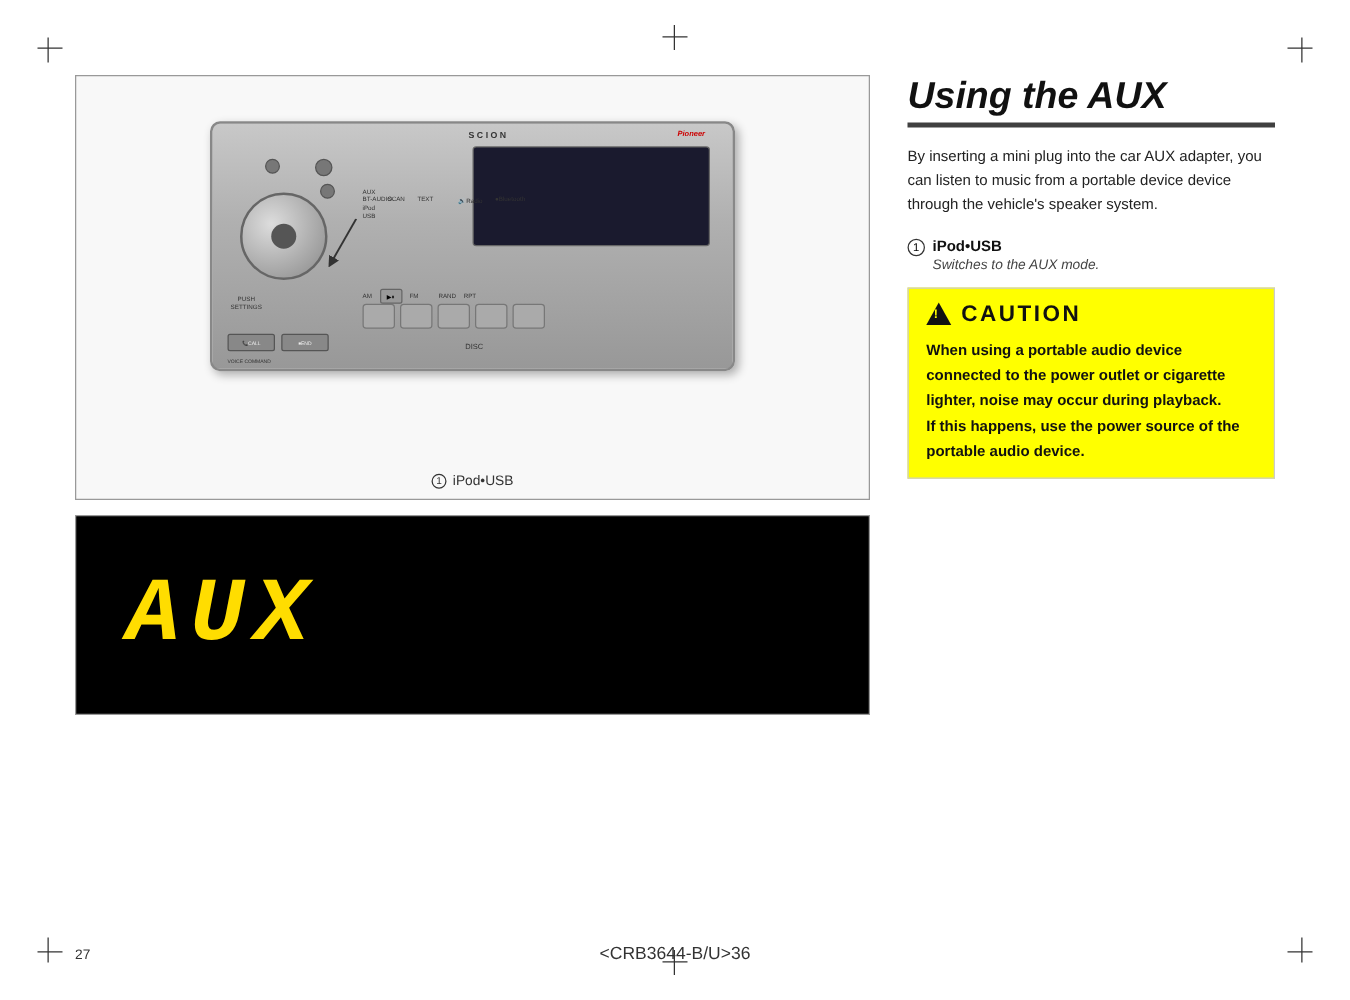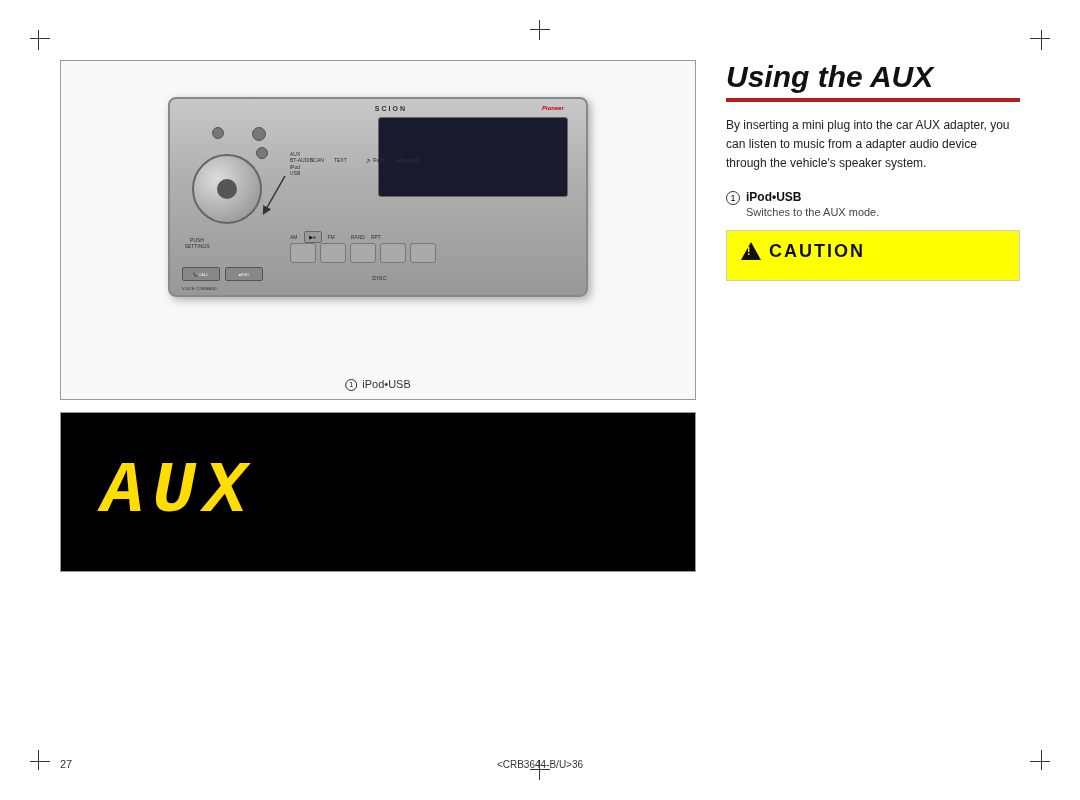--- a/index.html
+++ b/index.html
@@ -269,38 +269,38 @@
       font-size: 11px;
       color: #333;
     }
 
     
     .footer-text {
       position: absolute;
       bottom: 30px;
       left: 50%;
       transform: translateX(-50%);
-      font-size: 10px;
+      font-size: 14px;
       color: #333;
     }
 
     
     .right-column {
       flex: 1;
       padding-left: 30px;
       padding-top: 0;
     }
 
     
     .page-title {
       font-size: 30px;
       font-style: italic;
       font-weight: bold;
       color: #111;
-      border-bottom: 4px solid #b91c1c;
+      border-bottom: 4px solid #404040;
       padding-bottom: 4px;
       margin-bottom: 14px;
     }
 
     
     .description-text {
       font-size: 12px;
       line-height: 1.6;
       color: #222;
       margin-bottom: 16px;
@@ -330,20 +330,21 @@
     .step-label {
       font-size: 12px;
       font-weight: bold;
       color: #111;
     }
 
     .step-sublabel {
       font-size: 11px;
       color: #444;
       margin-top: 2px;
+      font-style: italic;
     }
 
     
     .caution-box {
       background: #ffff00;
       border: 1.5px solid #ccc;
       margin-top: 12px;
       padding: 10px 14px;
     }
 
@@ -593,31 +594,35 @@
     <div class="aux-display-panel">
       <span class="aux-text-display">AUX</span>
     </div>
 
   </div>
 
   <div class="right-column">
 
     <h1 class="page-title">Using the AUX</h1>
 
-    <p class="description-text">By inserting a mini plug into the car AUX adapter, you can listen to music from a adapter audio device through the vehicle's speaker system.</p>
+    <p class="description-text">By inserting a mini plug into the car AUX adapter, you can listen to music from a portable device device through the vehicle's speaker system.</p>
 
     <div class="step-item">
       <span class="step-circle">1</span>
       <div>
         <div class="step-label">iPod•USB</div>
         <div class="step-sublabel">Switches to the AUX mode.</div>
       </div>
     </div>
 
     <div class="caution-box">
       <div class="caution-header">
         <div class="caution-triangle"></div>
         <span class="caution-title">CAUTION</span>
       </div>
+      <div class="caution-text">
+        When using a portable audio device connected to the power outlet or cigarette lighter, noise may occur during playback.<br>
+        If this happens, use the power source of the portable audio device.
+      </div>
     </div>
 
   </div>
 </div>
 
 </body></html>

